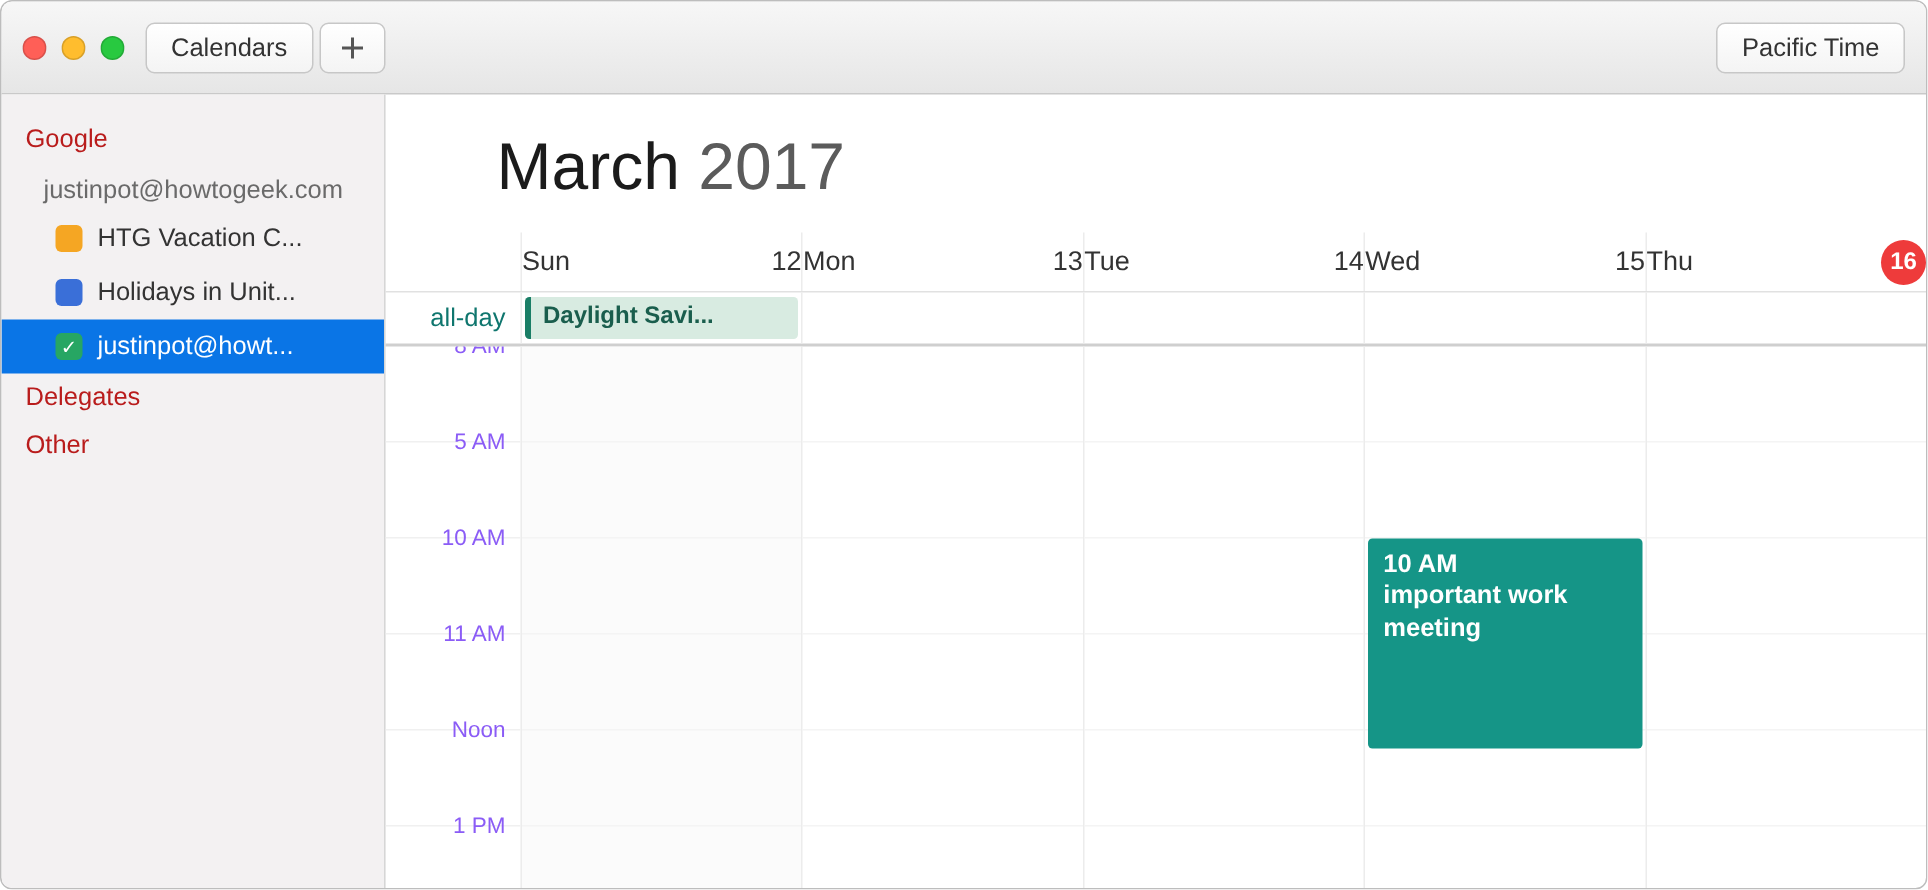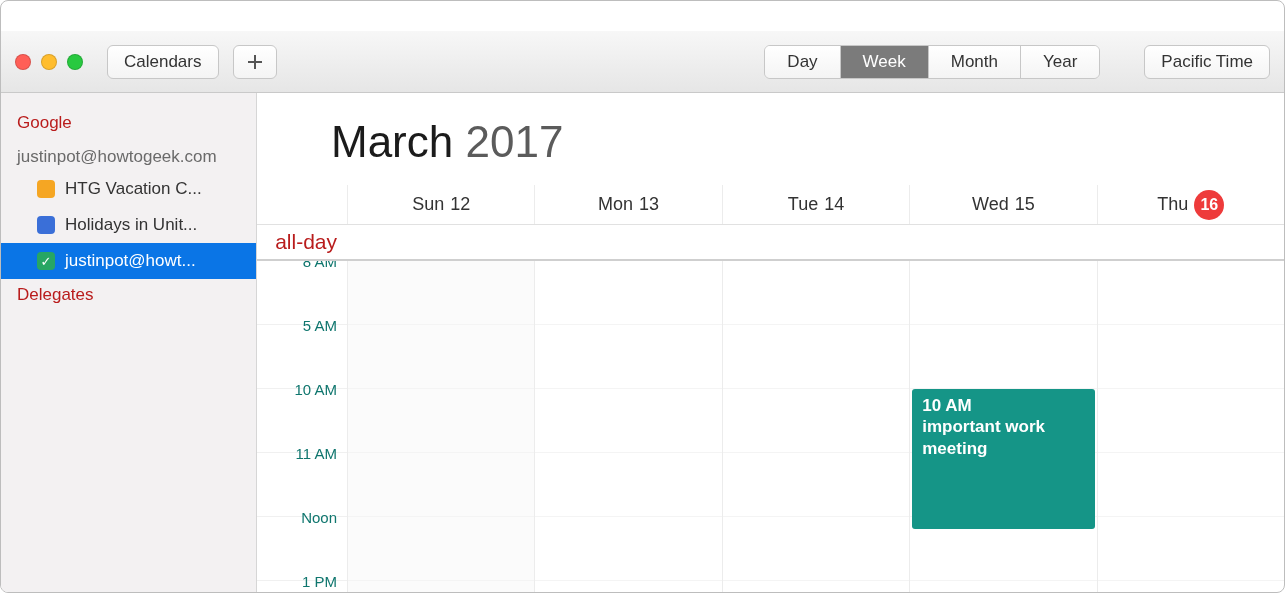--- a/index.html
+++ b/index.html
@@ -1,53 +1,53 @@
 <!DOCTYPE html>
 <html><head>
 <meta charset="utf-8">
 <style>
   * { box-sizing: border-box; margin: 0; padding: 0; }
   html, body { width: 1285px; height: 593px; overflow: hidden; font-family: -apple-system, "Helvetica Neue", Helvetica, Arial, sans-serif; font-size: 14px; }
   .window { width: 100%; height: 100%; background: #fff; display: flex; flex-direction: column; border: 1px solid #bdbdbd; border-radius: 8px; overflow: hidden; }
-  .toolbar { height: 62px; background: linear-gradient(to bottom, #f7f7f7, #e6e6e6); border-bottom: 1px solid #c9c9c9; display: flex; align-items: center; padding: 0 14px; gap: 14px; margin-top: 30px; }
+  .toolbar { height: 62px; background: linear-gradient(to bottom, #f7f7f7, #e6e6e6); border-bottom: 1px solid #c9c9c9; display: flex; align-items: center; padding: 0 14px; gap: 4px; }
   .traffic { display: flex; gap: 10px; margin-right: 10px; }
   .dot { width: 16px; height: 16px; border-radius: 50%; border: 1px solid rgba(0,0,0,0.15); }
   .dot.red { background: #ff5f57; }
   .dot.yellow { background: #ffbd2e; }
   .dot.green { background: #28c940; }
   .btn { background: linear-gradient(to bottom,#ffffff,#f4f4f4); border: 1px solid #c7c7c7; border-radius: 6px; height: 34px; display: inline-flex; align-items: center; justify-content: center; padding: 0 16px; font-size: 17px; color: #333; cursor: default; }
   .icon-btn { width: 44px; padding: 0; }
   .spacer { flex: 1; }
   .seg { display: inline-flex; border: 1px solid #c7c7c7; border-radius: 6px; overflow: hidden; height: 34px; }
   .seg .seg-item { padding: 0 22px; display: inline-flex; align-items: center; font-size: 17px; color: #333; border-right: 1px solid #c7c7c7; background: linear-gradient(to bottom,#ffffff,#f4f4f4); cursor: default; }
   .seg .seg-item:last-child { border-right: 0; }
   .seg .seg-item.active { background: #7b7b7b; color: #fff; }
   .tz { margin-left: 30px; }
   .content { flex: 1; display: flex; min-height: 0; }
   .sidebar { width: 256px; background: #f3f1f2; border-right: 1px solid #d6d6d6; padding-top: 14px; font-size: 17px; color: #5a5a5a; }
   .side-head { padding: 6px 16px; color: #b91c1c; }
-  .side-sub { padding: 8px 16px 4px; color: #6a6a6a; font-size: 17px; }
+  .side-sub { padding: 8px 16px 4px; color: #6a6a6a; font-size: 17px; margin-left: 12px; }
   .cal-item { display: flex; align-items: center; gap: 10px; height: 36px; padding: 0 16px 0 36px; color: #333; white-space: nowrap; overflow: hidden; text-overflow: ellipsis; cursor: default; }
   .cal-item.selected { background: #0a75e6; color: #fff; }
   .swatch { width: 18px; height: 18px; border-radius: 4px; flex-shrink: 0; }
   .swatch.checked { background: #27a663; display:flex; align-items:center; justify-content:center; color:#fff; font-size:13px; }
   .main { flex: 1; display: flex; flex-direction: column; min-width: 0; }
   .title { padding: 24px 36px 18px; font-size: 44px; font-weight: 300; color: #5b5b5b; }
   .title .month { color: #1b1b1b; font-weight: 400; margin-left: 38px; }
   .day-header { display: flex; border-bottom: 1px solid #e1e1e1; height: 40px; }
   .hour-col { width: 90px; flex-shrink: 0; }
-  .day-col { flex: 1; border-left: 1px solid #ececec; display: flex; align-items: center; justify-content: center; font-size: 18px; color: #333; gap: 6px; }
+  .day-col { flex: 1; border-left: 1px solid #ececec; display: flex; align-items: center; justify-content: space-between; font-size: 18px; color: #333; gap: 6px; }
   .today-badge { background: #ee3b3b; color: #fff; border-radius: 50%; width: 30px; height: 30px; display: inline-flex; align-items: center; justify-content: center; font-weight: 600; font-size:16px;}
   .allday-row { display: flex; height: 36px; border-bottom: 2px solid #cfcfcf; }
-  .allday-label { width: 90px; flex-shrink: 0; display: flex; align-items: center; justify-content: flex-end; padding-right: 10px; color: #b91c1c; font-size: 21px; }
+  .allday-label { width: 90px; flex-shrink: 0; display: flex; align-items: center; justify-content: flex-end; padding-right: 10px; color: #0f766e; font-size: 17px; }
   .allday-cell { flex: 1; border-left: 1px solid #ececec; position: relative; }
   .allday-event { position: absolute; left: 2px; right: 2px; top: 3px; bottom: 3px; background: #d8ebe1; border-radius: 3px; border-left: 4px solid #1a7e66; color: #1a5e4d; font-weight: 600; padding: 4px 8px; font-size: 16px; overflow: hidden; text-overflow: ellipsis; white-space: nowrap; }
   .grid { flex: 1; display: flex; overflow: hidden; position: relative; }
   .hours { width: 90px; flex-shrink: 0; }
-  .hour-row { height: 64px; border-bottom: 1px solid #f0f0f0; display: flex; align-items: flex-start; justify-content: flex-end; padding-right: 10px; padding-top: 0; color: #0f766e; font-size: 15px; }
+  .hour-row { height: 64px; border-bottom: 1px solid #f0f0f0; display: flex; align-items: flex-start; justify-content: flex-end; padding-right: 10px; padding-top: 0; color: #8b5cf6; font-size: 15px; }
   .hour-row span { transform: translateY(-50%); }
   .grid-cols { flex: 1; display: flex; position: relative; }
   .g-col { flex: 1; border-left: 1px solid #ececec; position: relative; }
   .g-col .slot { height: 64px; border-bottom: 1px solid #f4f4f4; }
   .g-col.sunday { background: #fbfbfb; }
   .event { position: absolute; left: 2px; right: 2px; background: #159587; color: #fff; border-radius: 3px; padding: 6px 10px; font-size: 17px; line-height: 1.25; }
   .event .time { font-weight: 600; display:block; }
   .event .name { font-weight: 600; }
   .plus-svg { width: 16px; height: 16px; }
 </style>
@@ -61,46 +61,41 @@
       <div class="dot yellow"></div>
       <div class="dot green"></div>
     </div>
     <div class="btn">Calendars</div>
     <div class="btn icon-btn">
       <svg class="plus-svg" viewBox="0 0 16 16">
           <path d="M7 1h2v6h6v2H9v6H7V9H1V7h6z" fill="#555"></path>
         </svg>
     </div>
     <div class="spacer"></div>
-    <div class="seg" id="seg">
-        <div class="seg-item">Day</div>
-        <div class="seg-item active">Week</div>
-        <div class="seg-item">Month</div>
-        <div class="seg-item">Year</div>
-      </div>
     <div class="btn tz">Pacific Time</div>
   </div>
 
   <div class="content">
     <div class="sidebar" id="sidebar">
         <div class="side-head">Google</div>
         <div class="side-sub">justinpot@howtogeek.com</div>
         <div class="cal-item">
           <div class="swatch" style="background: rgb(245, 166, 35);"></div>
           <span>HTG Vacation C...</span>
         </div>
         <div class="cal-item">
           <div class="swatch" style="background: rgb(58, 111, 216);"></div>
           <span>Holidays in Unit...</span>
         </div>
         <div class="cal-item selected">
           <div class="swatch checked" style="background: rgb(39, 166, 99);">✓</div>
           <span>justinpot@howt...</span>
         </div>
         <div class="side-head">Delegates</div>
+        <div class="side-head">Other</div>
       </div>
 
     <div class="main">
       <div class="title">
         <span class="month">March</span>
         <span>2017</span>
       </div>
 
       <div class="day-header">
         <div class="hour-col"></div>
@@ -123,20 +118,29 @@
             </div>
             <div class="day-col">
               <span>Thu</span>
               <span class="today-badge">16</span>
             </div>
           </div>
       </div>
 
       <div class="allday-row">
         <div class="allday-label">all-day</div>
+        <div id="alldaycells" style="display:flex;flex:1;">
+            <div class="allday-cell">
+              <div class="allday-event">Daylight Savi...</div>
+            </div>
+            <div class="allday-cell"></div>
+            <div class="allday-cell"></div>
+            <div class="allday-cell"></div>
+            <div class="allday-cell"></div>
+          </div>
       </div>
 
       <div class="grid">
         <div class="hours" id="hours">
             <div class="hour-row">
               <span>8 AM</span>
             </div>
             <div class="hour-row">
               <span>5 AM</span>
             </div>

